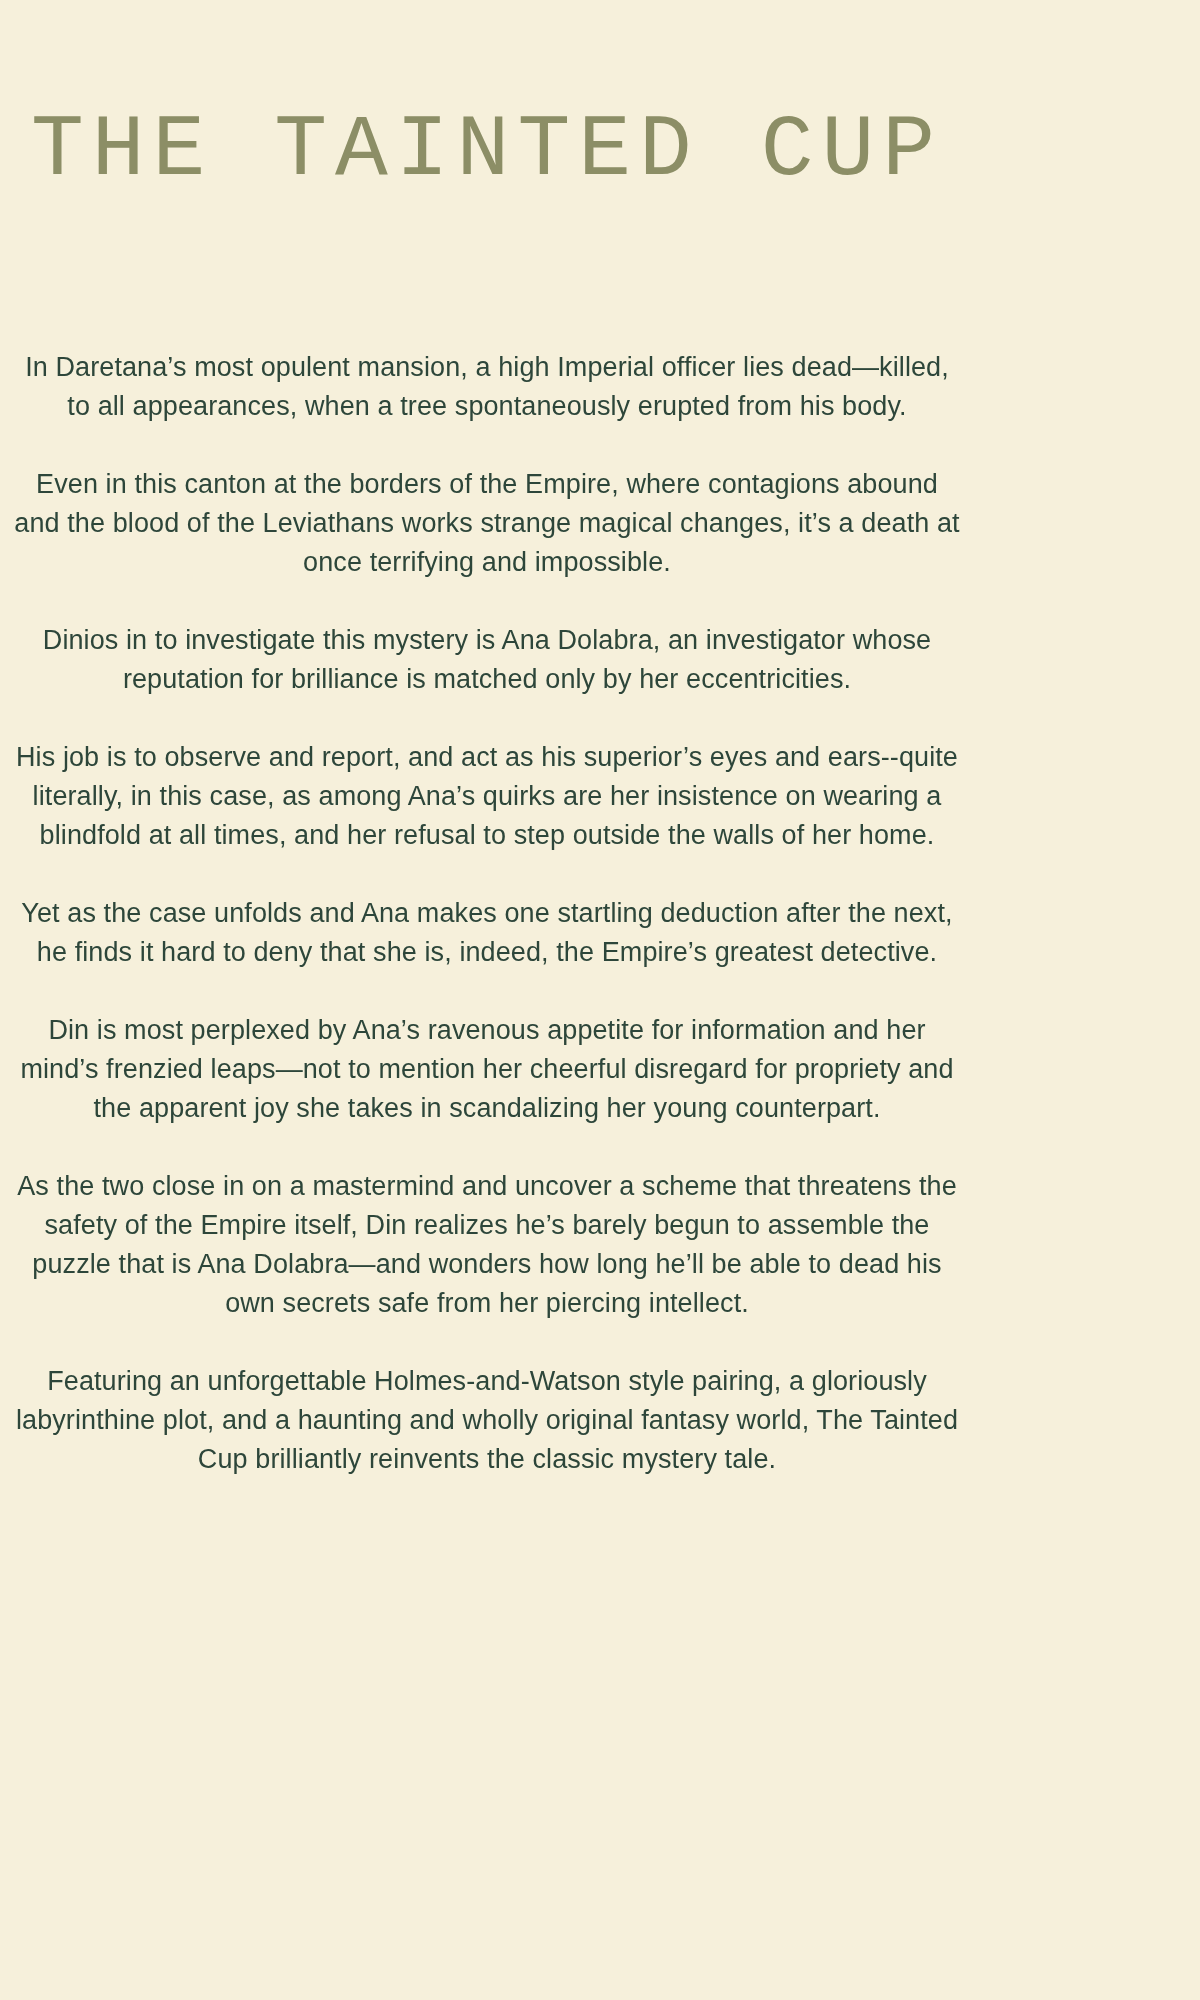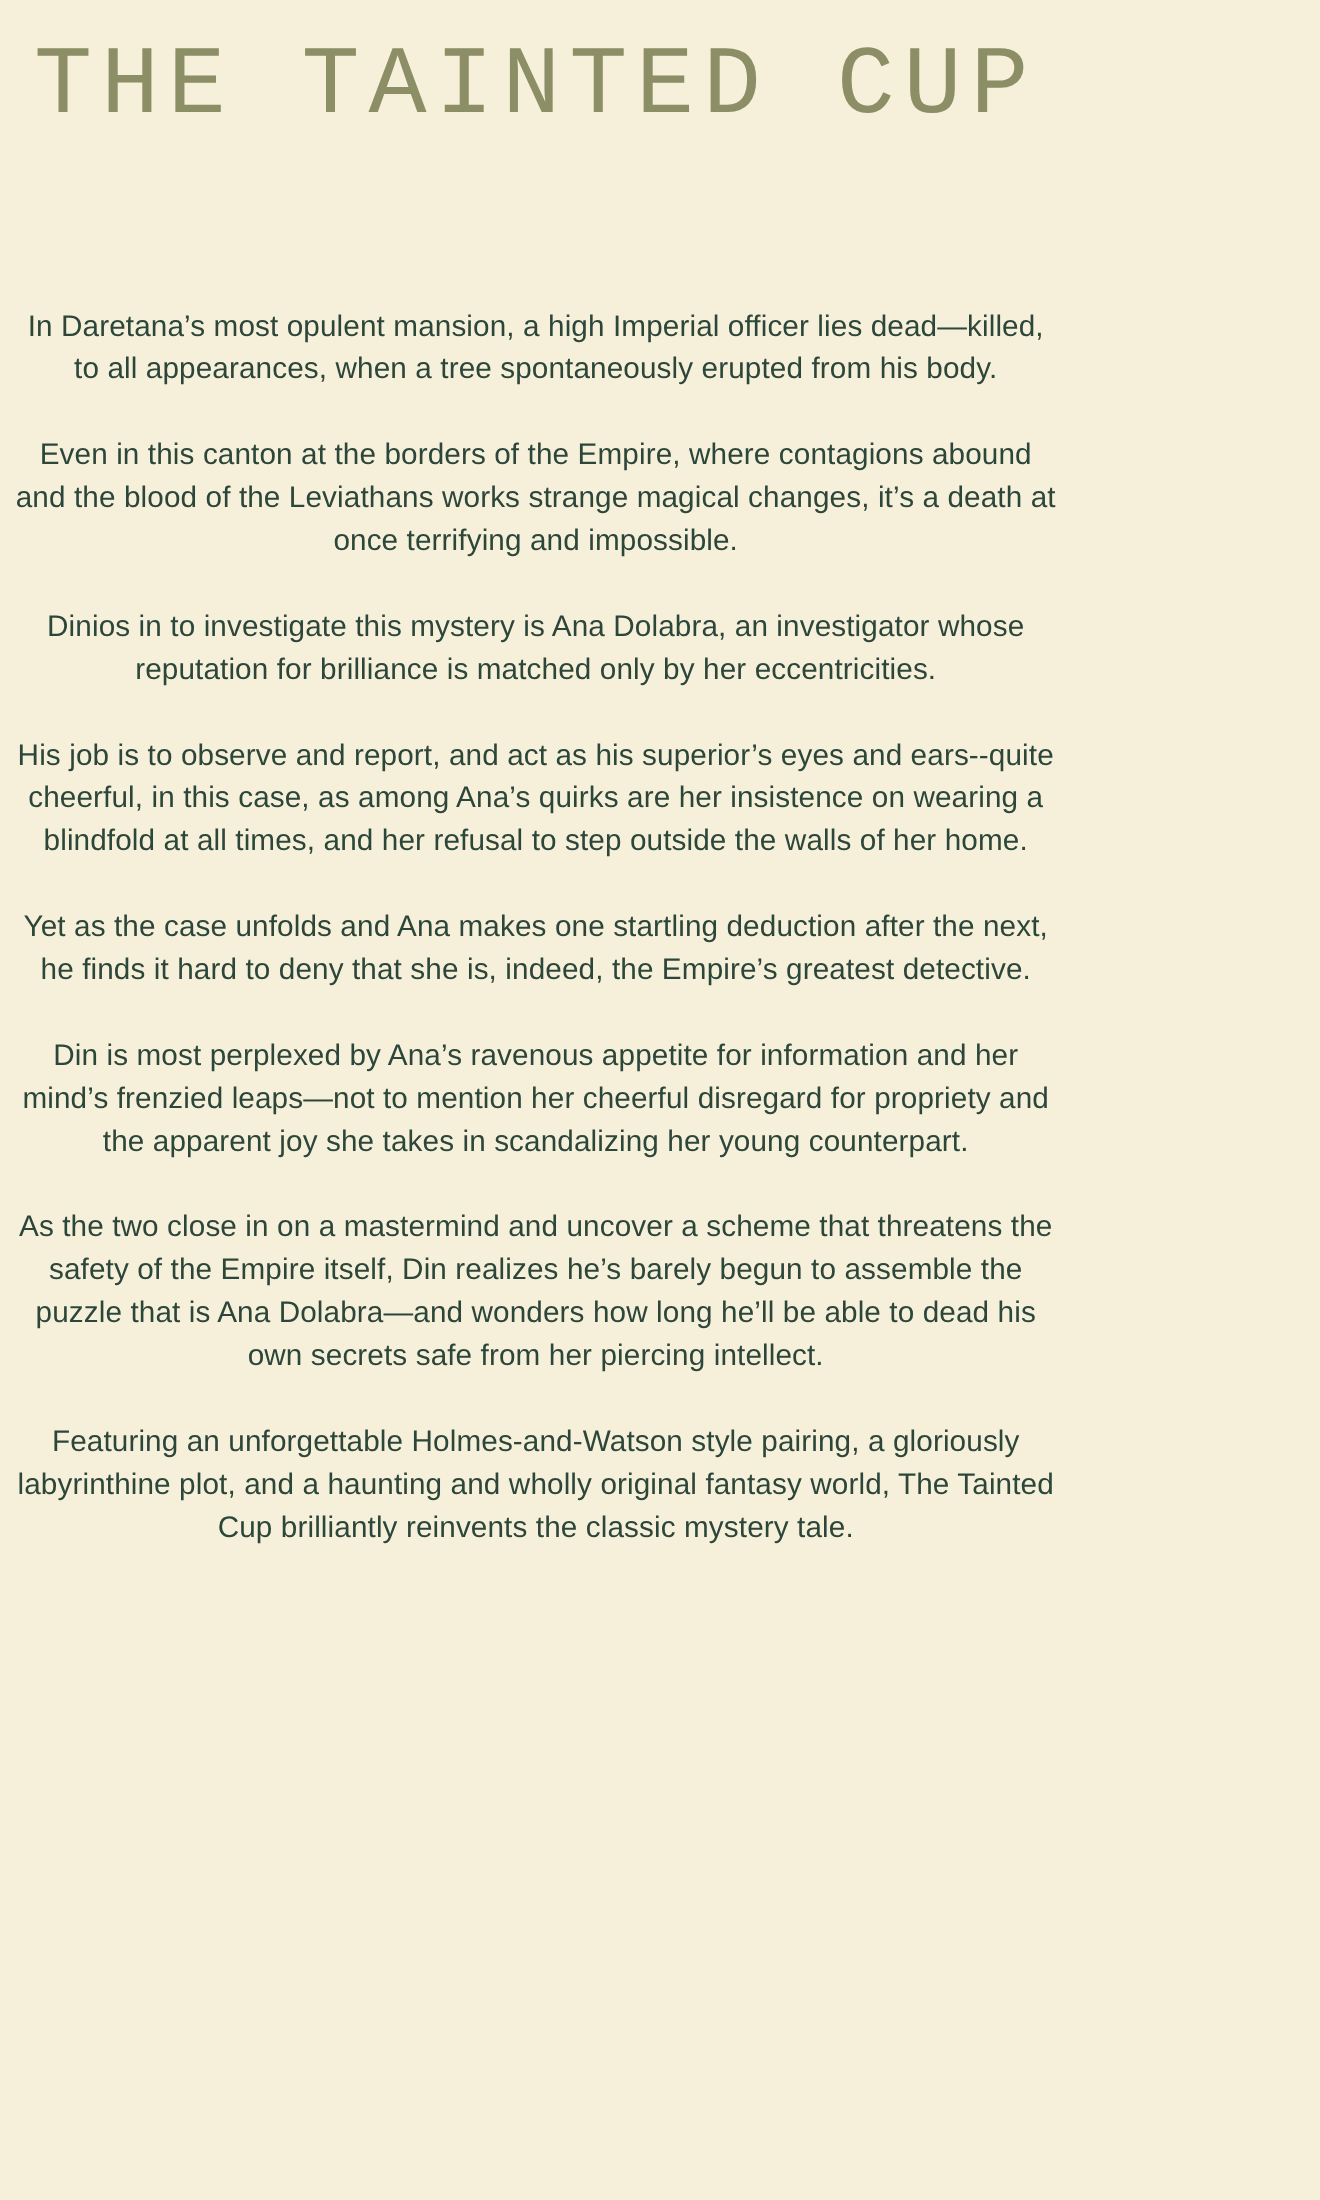--- a/index.html
+++ b/index.html
@@ -10,21 +10,21 @@
     width: 1200px;
     min-height: 2000px;
     background: #f6f0db;
     font-family: "Liberation Sans", sans-serif;
     -webkit-font-smoothing: antialiased;
   }
   .page {
     width: 974px;
     min-height: 2000px;
     box-sizing: border-box;
-    padding-top: 32px;
+    padding-top: 103px;
     overflow: hidden;
   }
   .page-title {
     margin: 0 auto;
     text-align: center;
     font-family: "Liberation Mono", "DejaVu Sans Mono", monospace;
     font-weight: 400;
     font-size: 88px;
     line-height: 1.1;
     letter-spacing: 8px;
@@ -49,20 +49,20 @@
 <body>
 
 <main class="page">
 
   <h1 class="page-title">THE TAINTED CUP</h1>
 
   <section class="synopsis">
     <p>In Daretana’s most opulent mansion, a high Imperial officer lies dead—killed, to all appearances, when a tree spontaneously erupted from his body.</p>
     <p>Even in this canton at the borders of the Empire, where contagions abound and the blood of the Leviathans works strange magical changes, it’s a death at once terrifying and impossible.</p>
     <p>Dinios in to investigate this mystery is Ana Dolabra, an investigator whose reputation for brilliance is matched only by her eccentricities.</p>
-    <p>His job is to observe and report, and act as his superior’s eyes and ears--quite cheerful, in this case, as among Ana’s quirks are her insistence on wearing a blindfold at all times, and her refusal to step outside the walls of her home.</p>
+    <p>His job is to observe and report, and act as his superior’s eyes and ears--quite literally, in this case, as among Ana’s quirks are her insistence on wearing a blindfold at all times, and her refusal to step outside the walls of her home.</p>
     <p>Yet as the case unfolds and Ana makes one startling deduction after the next, he finds it hard to deny that she is, indeed, the Empire’s greatest detective.</p>
     <p>Din is most perplexed by Ana’s ravenous appetite for information and her mind’s frenzied leaps—not to mention her cheerful disregard for propriety and the apparent joy she takes in scandalizing her young counterpart.</p>
     <p>As the two close in on a mastermind and uncover a scheme that threatens the safety of the Empire itself, Din realizes he’s barely begun to assemble the puzzle that is Ana Dolabra—and wonders how long he’ll be able to dead his own secrets safe from her piercing intellect.</p>
     <p>Featuring an unforgettable Holmes-and-Watson style pairing, a gloriously labyrinthine plot, and a haunting and wholly original fantasy world, The Tainted Cup brilliantly reinvents the classic mystery tale.</p>
   </section>
 
 </main>
 
 </body></html>

